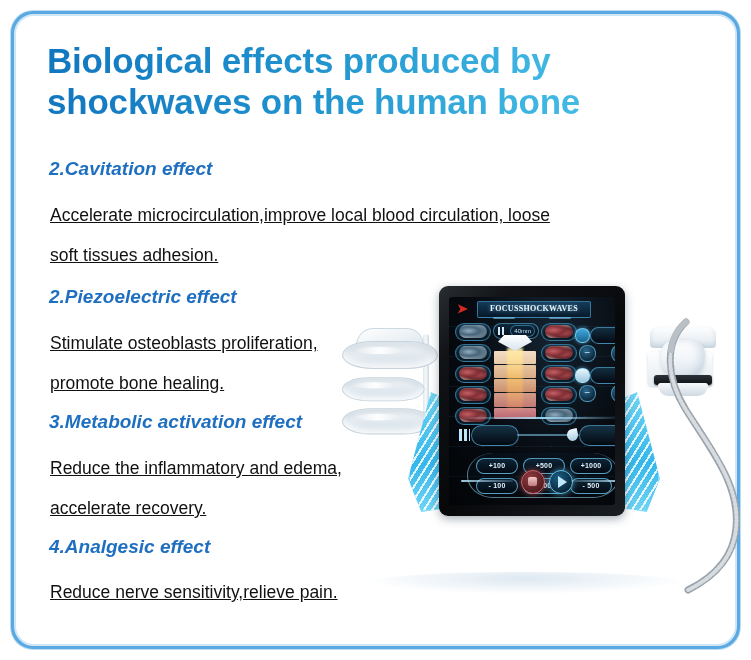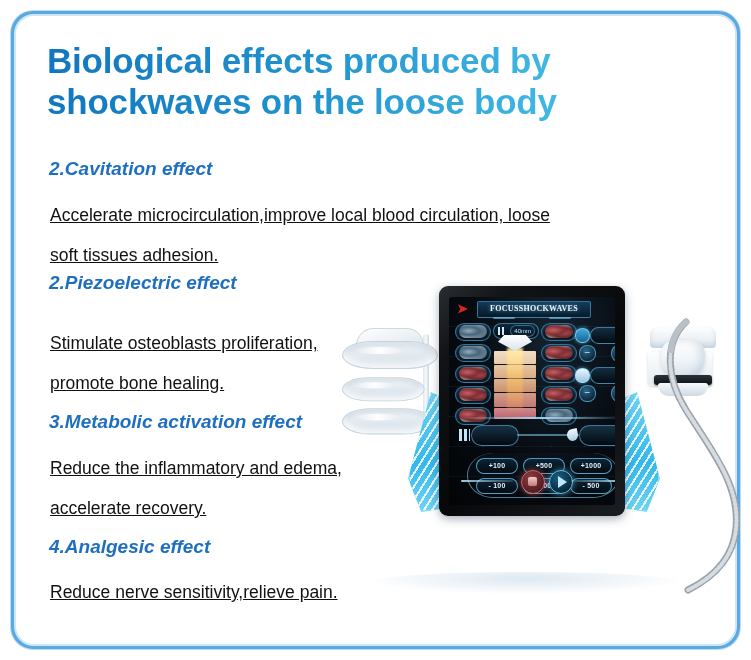--- a/index.html
+++ b/index.html
@@ -330,30 +330,30 @@
 </head>
 <body>
 
 <div id="page">
 
   <div id="frame"></div>
   <div id="frame-inner"></div>
 
   <div id="title">
     <span class="ln">Biological effects produced by</span>
-    <span class="ln">shockwaves on the loose body</span>
+    <span class="ln">shockwaves on the human bone</span>
   </div>
 
   <div class="effect-head" style="top:158px;">2.Cavitation effect</div>
   <div class="effect-body" style="top:195px;">
     <span class="bl">Accelerate microcirculation,improve local blood circulation, loose</span>
     <span class="bl">soft tissues adhesion.</span>
   </div>
 
-  <div class="effect-head" style="top:272px;">2.Piezoelectric effect</div>
+  <div class="effect-head" style="top:286px;">2.Piezoelectric effect</div>
   <div class="effect-body" style="top:323px;">
     <span class="bl">Stimulate osteoblasts proliferation,</span>
     <span class="bl">promote bone healing.</span>
   </div>
 
   <div class="effect-head" style="top:411px;">3.Metabolic activation effect</div>
   <div class="effect-body" style="top:448px;">
     <span class="bl">Reduce the inflammatory and edema,</span>
     <span class="bl">accelerate recovery.</span>
   </div>

